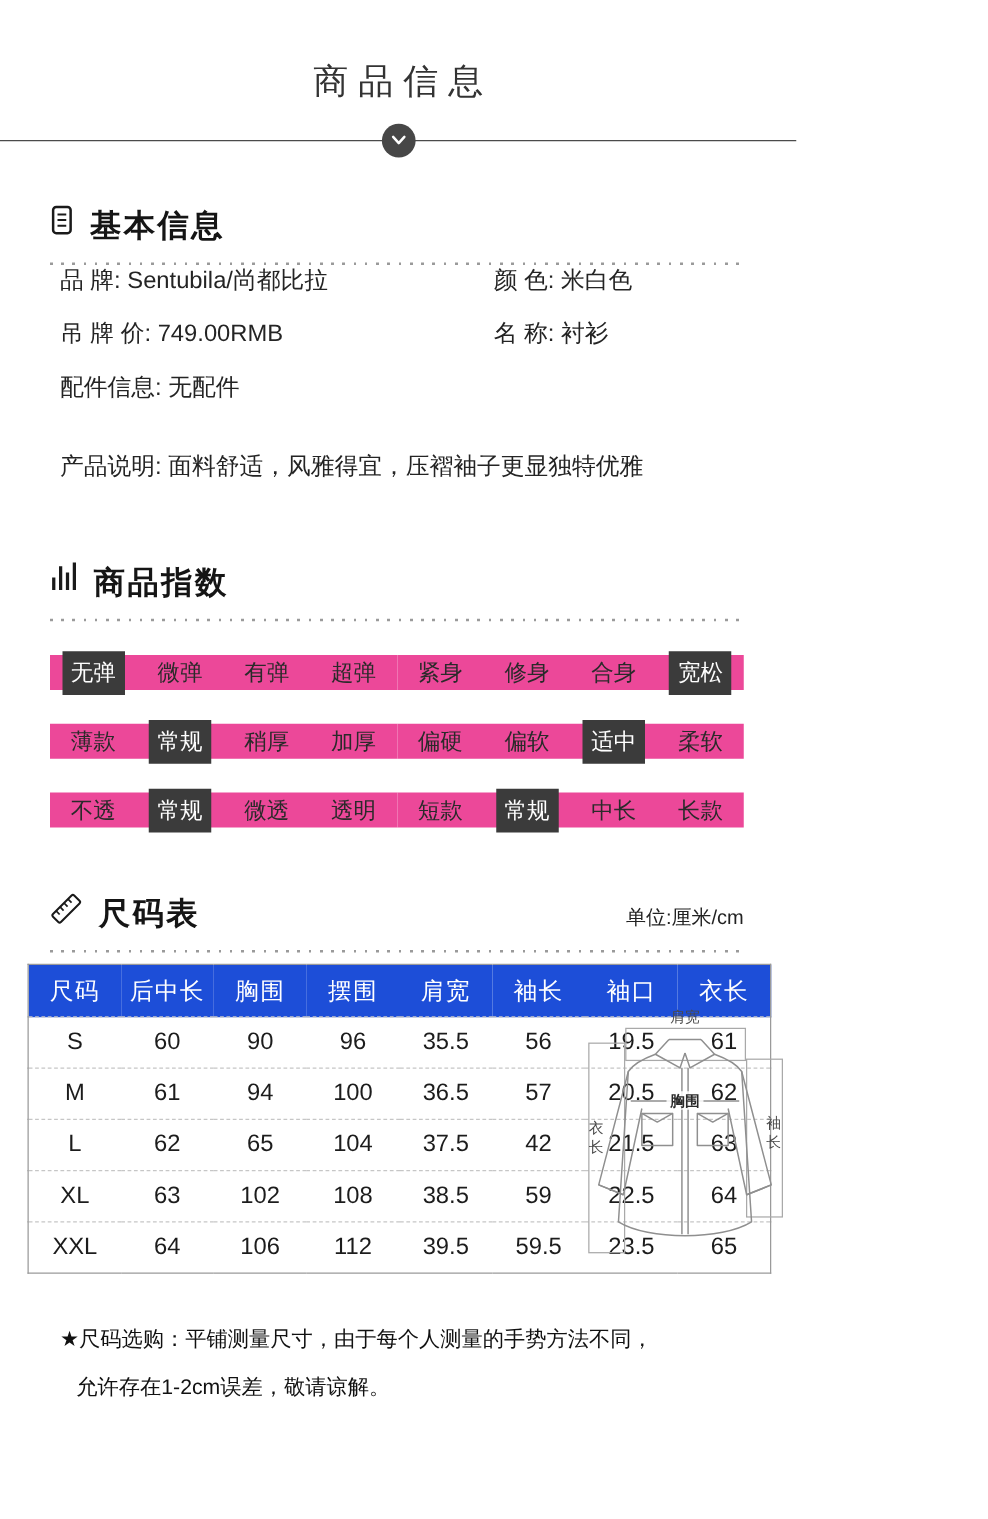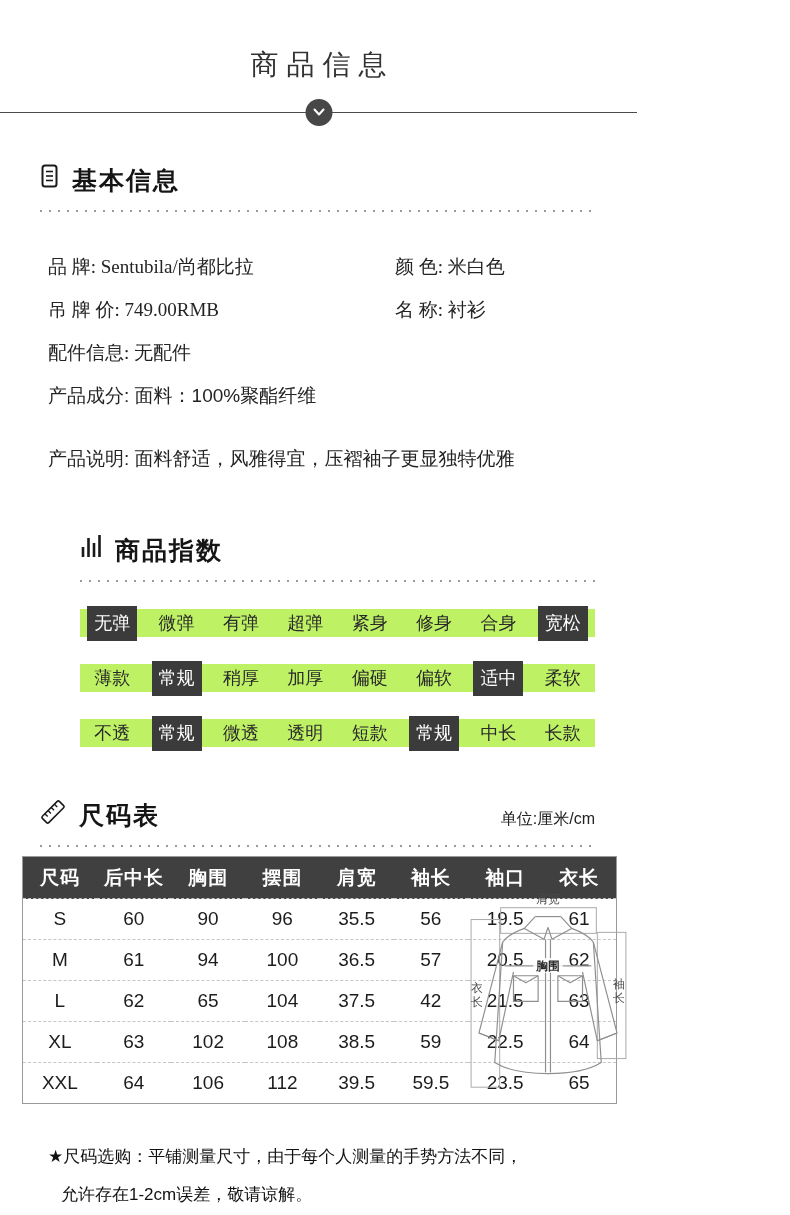--- a/index.html
+++ b/index.html
@@ -25,45 +25,45 @@
   
   .section { padding:0 42px 0 40px; }
   .sec-head { display:flex; align-items:flex-start; gap:13px; }
   .sec-title { font-size:25px; font-weight:700; color:#151515; letter-spacing:2px; }
   .sec-icon { flex:0 0 auto; display:inline-flex; }
   .dotline { height:2px; margin-top:13px;
     background:repeating-linear-gradient(to right,#9a9a9a 0 2px,transparent 2px 9px); }
 
   
   .sec-basic { margin-top:38px; }
-  .info-grid { margin-top:42px; padding-left:8px; display:grid;
-    grid-template-columns:347px 1fr; row-gap:17px;font-family:Liberation Serif, serif; }
+  .info-grid { padding-left:8px; display:grid;
+    grid-template-columns:347px 1fr; row-gap:17px; }
   .info-row { font-size:19px; line-height:26px; font-weight:500; color:#242424; }
   .info-row .lbl { color:#242424; }
   .info-row .val { color:#242424; }
   .info-full { padding-left:8px; }
   .row-comp { margin-top:17px; }
   .row-desc { margin-top:37px; }
 
   
-  .sec-index { margin-top:62px;margin-left:40px; }
+  .sec-index { margin-top:62px; }
   .tag-area { margin-top:27px; }
   .tag-line { display:flex; justify-content:space-between; margin-bottom:27px; }
-  .tag-row { width:318px; height:28px; background:#bef264; display:flex; align-items:center; }
+  .tag-row { width:318px; height:28px; background:#ec4899; display:flex; align-items:center; }
   .tag-cell { flex:1; display:flex; justify-content:center; align-items:center;
     font-size:18px; font-weight:500; color:#2a2a2a; }
   .tag-sel { background:#3b3b3b; color:#ffffff; height:35px; line-height:35px; padding:0 7px; }
 
   
   .sec-size { margin-top:52px; position:relative; }
   .size-head { display:flex; justify-content:space-between; align-items:flex-end; }
   .unit { font-size:16px; font-weight:500; color:#222; padding-bottom:2px; }
   .size-table { margin:9px 0 0 -18px; width:595px; border-collapse:collapse;
     border:1px solid #9a9a9a; table-layout:fixed; }
-  .size-table th { background:#404040; color:#fff; font-size:19px; font-weight:700;
+  .size-table th { background:#1d4ed8; color:#fff; font-size:19px; font-weight:400;
     height:42px; text-align:center; letter-spacing:1px; }
   .size-table td { font-size:19px; font-weight:500; color:#1c1c1c; height:41px;
     text-align:center; border-top:1px dashed #c6c6c6; background:#fff; }
   .shirt-diagram { position:absolute; right:5px; top:88px; width:168px; height:212px; }
 
   
   .footnote { margin-top:34px; padding-left:48px; font-size:17px; font-weight:500;
     color:#111; line-height:38px; }
   .footnote .ln2 { padding-left:13px; }
 
@@ -114,24 +114,20 @@
         <span class="val">749.00RMB</span>
       </div>
       <div class="info-row">
         <span class="lbl">名 称:</span>
         <span class="val">衬衫</span>
       </div>
       <div class="info-row">
         <span class="lbl">配件信息:</span>
         <span class="val">无配件</span>
       </div>
-    </div>
-    <div class="info-row info-full row-comp">
-      <span class="lbl">产品成分:</span>
-      <span class="val">面料：100%聚酯纤维</span>
     </div>
     <div class="info-row info-full row-desc">
       <span class="lbl">产品说明:</span>
       <span class="val">面料舒适，风雅得宜，压褶袖子更显独特优雅</span>
     </div>
   </div>
 
   <div class="section sec-index">
     <div class="sec-head">
       <span class="sec-icon">

